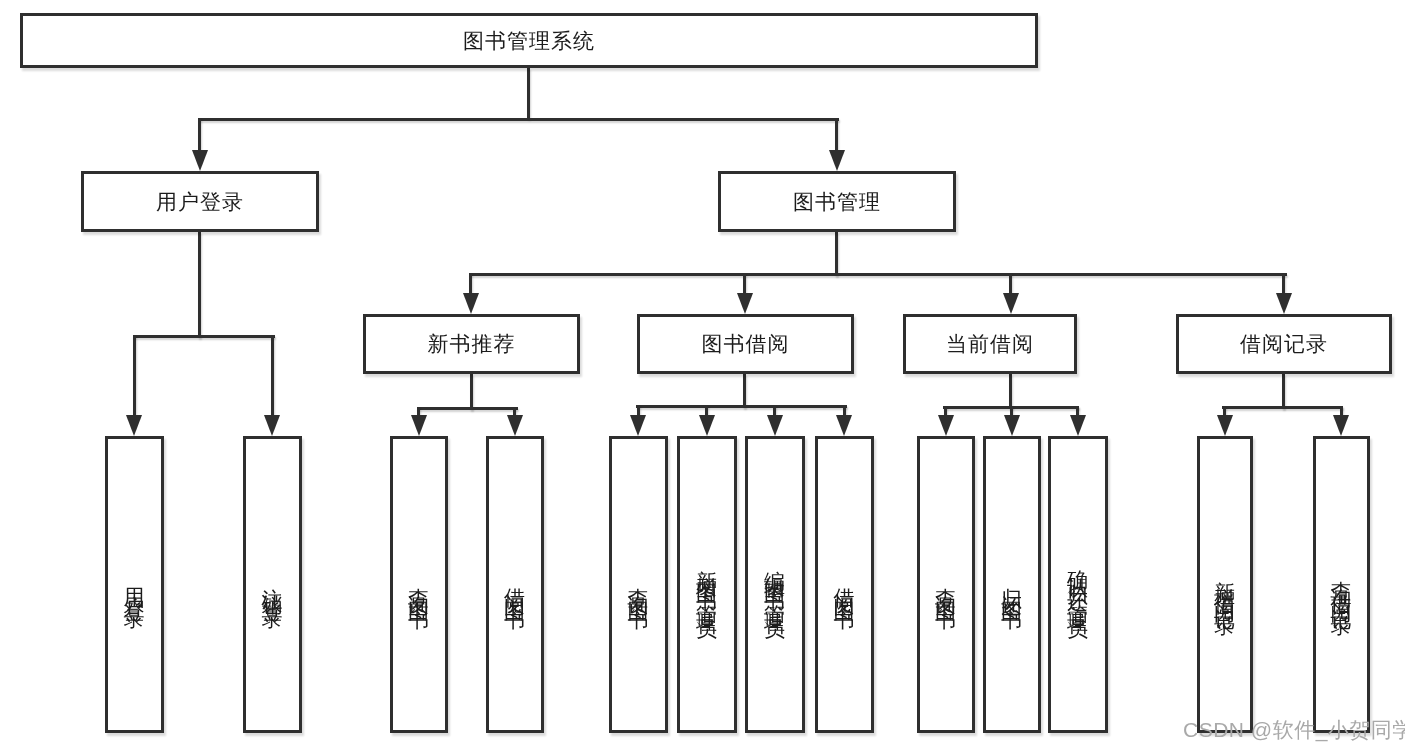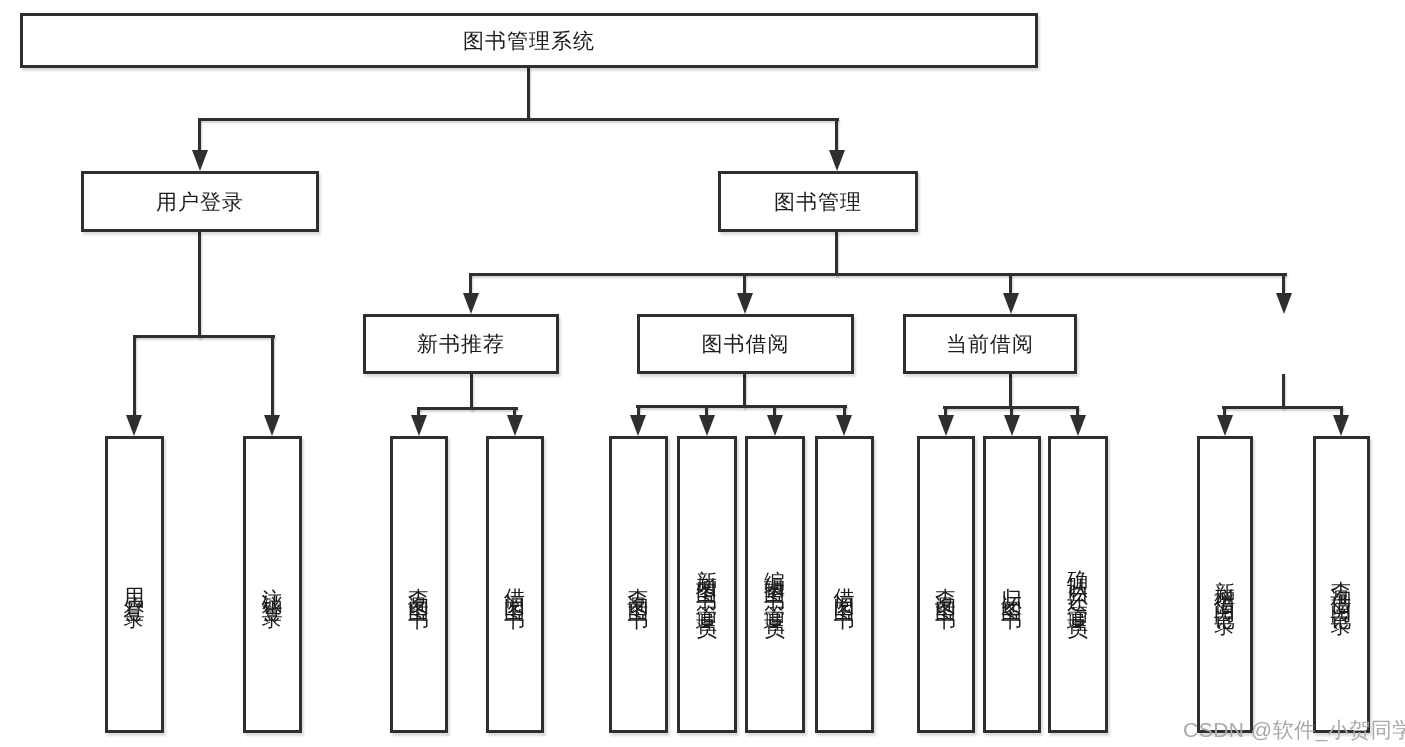--- a/index.html
+++ b/index.html
@@ -75,21 +75,21 @@
   <div class="vline" style="left:527px; top:68px; height:51px;"></div>
   <div class="hline" style="left:199px; top:118px; width:640px;"></div>
   <div class="vline" style="left:198px; top:118px; height:36px;"></div>
   <div class="arrow" style="left:192px; top:150px;"></div>
   <div class="vline" style="left:835px; top:118px; height:36px;"></div>
   <div class="arrow" style="left:829px; top:150px;"></div>
 
   <div class="box" style="left:81px; top:171px; width:238px; height:61px;">
     <span class="lbl">用户登录</span>
   </div>
-  <div class="box" style="left:718px; top:171px; width:200px; height:61px;">
+  <div class="box" style="left:718px; top:171px; width:238px; height:61px;">
     <span class="lbl">图书管理</span>
   </div>
 
   <div class="vline" style="left:198px; top:232px; height:106px;"></div>
   <div class="hline" style="left:133px; top:335px; width:142px;"></div>
   <div class="vline" style="left:133px; top:335px; height:83px;"></div>
   <div class="arrow" style="left:126px; top:415px;"></div>
   <div class="vline" style="left:271px; top:335px; height:83px;"></div>
   <div class="arrow" style="left:264px; top:415px;"></div>
 
@@ -97,28 +97,31 @@
   <div class="hline" style="left:470px; top:273px; width:817px;"></div>
   <div class="vline" style="left:469px; top:273px; height:24px;"></div>
   <div class="arrow" style="left:463px; top:293px;"></div>
   <div class="vline" style="left:743px; top:273px; height:24px;"></div>
   <div class="arrow" style="left:737px; top:293px;"></div>
   <div class="vline" style="left:1009px; top:273px; height:24px;"></div>
   <div class="arrow" style="left:1003px; top:293px;"></div>
   <div class="vline" style="left:1282px; top:273px; height:24px;"></div>
   <div class="arrow" style="left:1276px; top:293px;"></div>
 
-  <div class="box" style="left:363px; top:314px; width:196px; height:60px;">
+  <div class="box" style="left:363px; top:314px; width:217px; height:60px;">
     <span class="lbl">新书推荐</span>
   </div>
   <div class="box" style="left:637px; top:314px; width:217px; height:60px;align-items:center;">
     <span class="lbl">图书借阅</span>
   </div>
   <div class="box" style="left:903px; top:314px; width:174px; height:60px;">
     <span class="lbl">当前借阅</span>
+  </div>
+  <div class="box" style="left:1176px; top:314px; width:216px; height:60px;">
+    <span class="lbl">借阅记录</span>
   </div>
 
   <div class="vline" style="left:470px; top:374px; height:36px;"></div>
   <div class="hline" style="left:417px; top:407px; width:101px;"></div>
   <div class="vline" style="left:417px; top:407px; height:11px;"></div>
   <div class="arrow" style="left:411px; top:415px;"></div>
   <div class="vline" style="left:513px; top:407px; height:11px;"></div>
   <div class="arrow" style="left:507px; top:415px;"></div>
 
   <div class="vline" style="left:743px; top:374px; height:34px;"></div>

